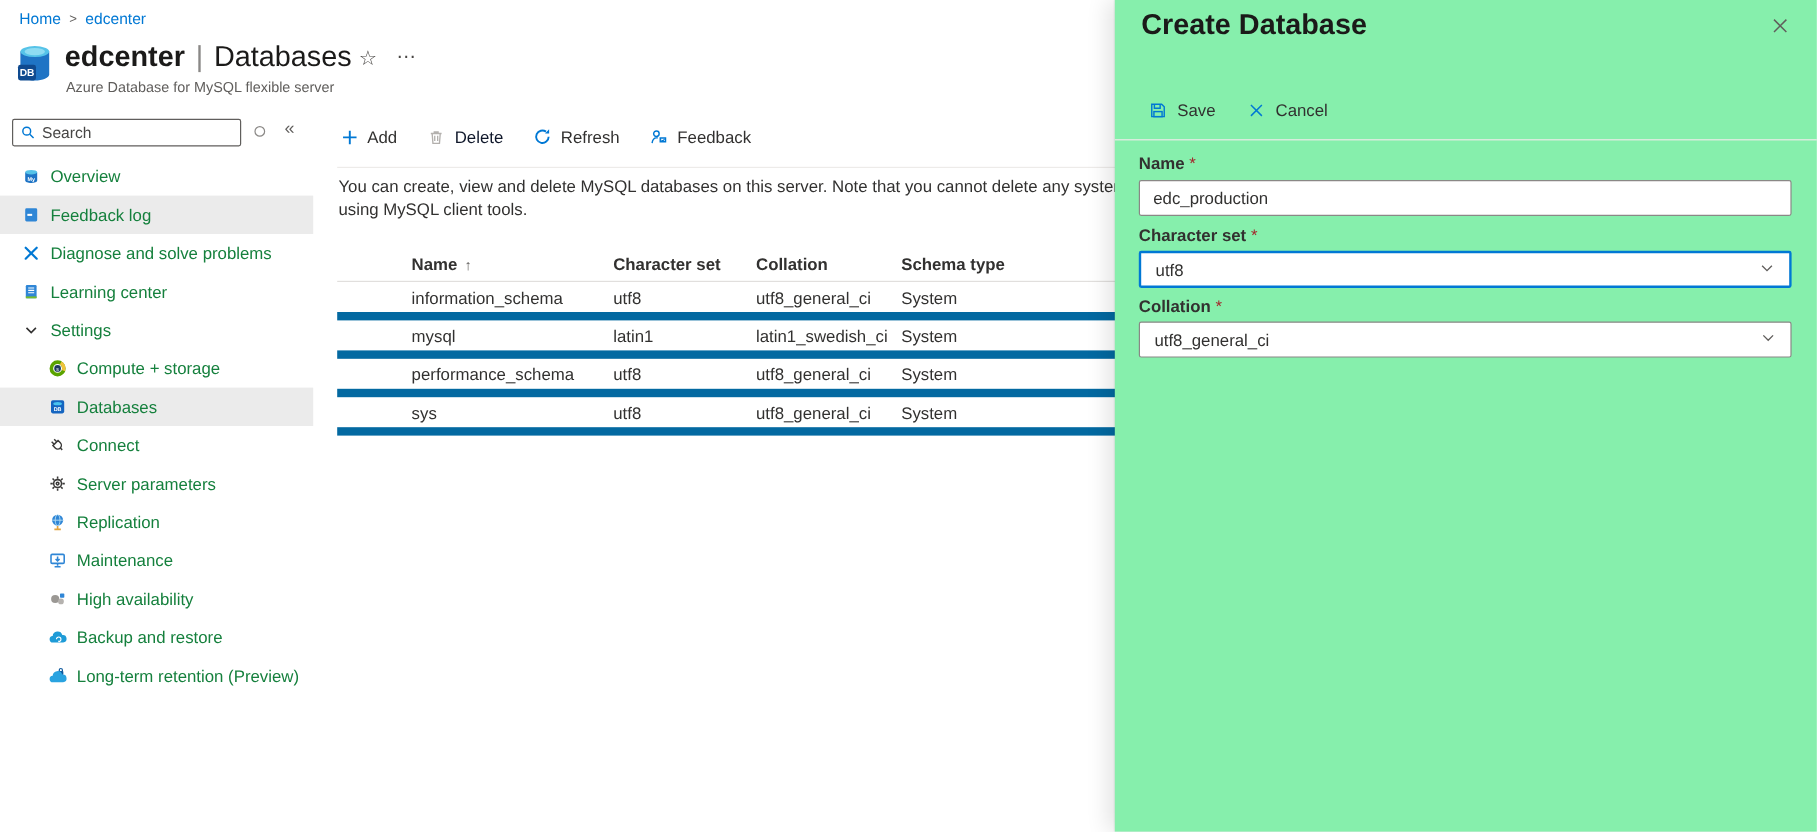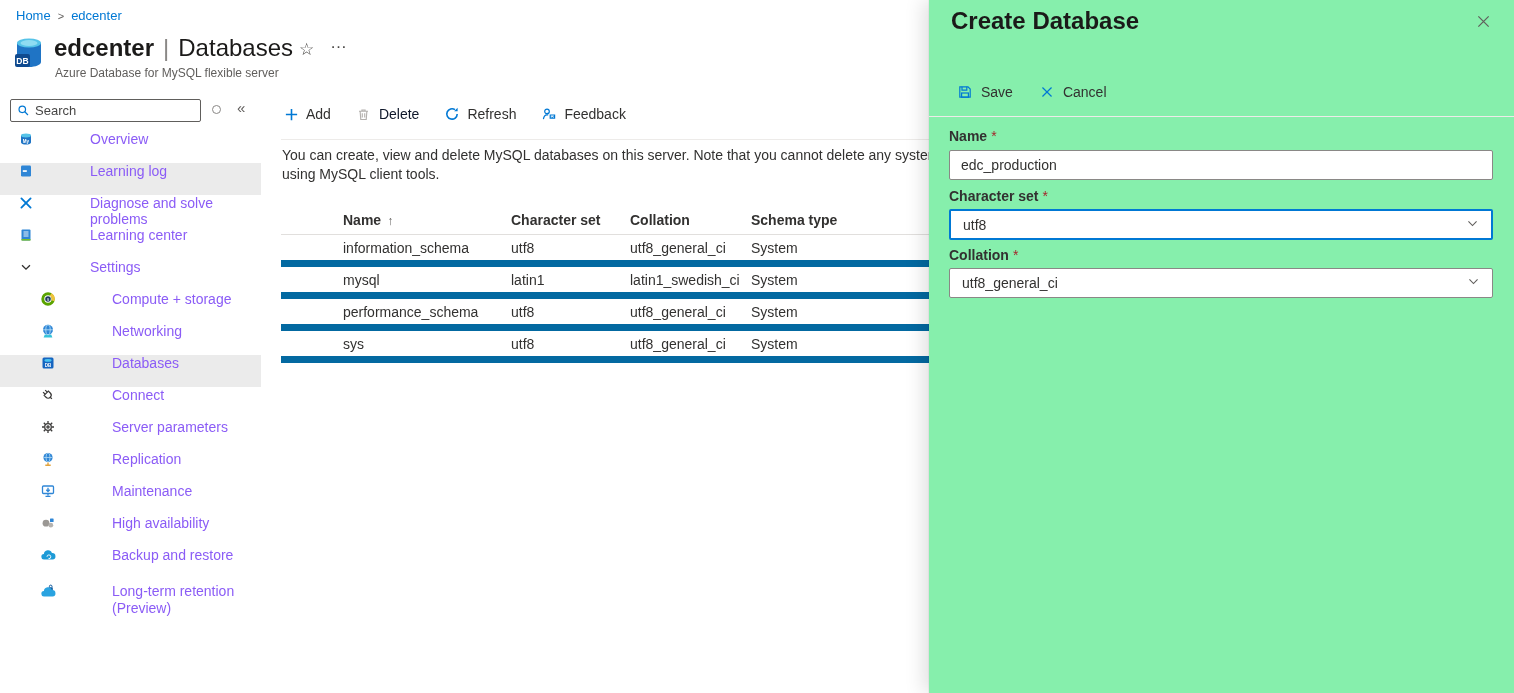--- a/index.html
+++ b/index.html
@@ -23,22 +23,22 @@
   .sidebar { left:0; top:96px; width:261px; bottom:0; background:#fff; }
   .searchbox { position:absolute; left:10px; top:3px; width:191px; height:23px;
     border:1px solid #605e5c; border-radius:2px; display:flex; align-items:center; padding:0 6px; gap:5px; background:#fff; }
   .searchbox input { border:none; outline:none; width:100%; font-size:13px; color:#323130;
     font-family:inherit; background:transparent; }
   .searchbox input::placeholder { color:#323130; opacity:.9; }
   .side-circle { position:absolute; left:212px; top:9px; width:9px; height:9px;
     border:1px solid #8a8886; border-radius:50%; cursor:pointer; }
   .side-collapse { position:absolute; left:237px; top:3px; font-size:15px; color:#605e5c; cursor:pointer; }
   .menu { position:absolute; left:0; right:0; top:35px; }
-  .mi { height:32px; display:flex; padding-left:18px; padding-right:10px;
-    font-size:14px; cursor:pointer; color:#8b5cf6;gap:48px; }
+  .mi { height:32px; display:flex; align-items:center; padding-left:18px; padding-right:10px;
+    font-size:14px; cursor:pointer; color:#15803d; }
   .mi.child { padding-left:40px; }
   .mi.hl { background:#ebebeb; }
   .mi.tall { height:auto; min-height:32px; padding-top:4px; padding-bottom:4px; line-height:17px; }
   .ic { width:16px; height:16px; flex:0 0 16px; margin-right:8px; display:flex;
     align-items:center; justify-content:center; }
 
   
   .content { left:281px; top:0; right:0; bottom:0; }
   .cmdbar { position:absolute; left:2px; top:106px; display:flex; align-items:center; }
   .cmd-btn { display:flex; align-items:center; gap:7px; font-size:14px; color:#323130;
@@ -121,21 +121,21 @@
       </span>
       <span>Overview</span>
     </div>
     <div class="mi hl">
       <span class="ic">
         <svg width="16" height="16" viewBox="0 0 16 16">
             <rect x="3" y="2.5" width="10" height="11" rx="1.2" fill="#2f86d6"></rect>
             <rect x="4.8" y="7.2" width="4" height="1.7" fill="#fff"></rect>
           </svg>
       </span>
-      <span>Learning log</span>
+      <span>Feedback log</span>
     </div>
     <div class="mi">
       <span class="ic">
         <svg width="16" height="16" viewBox="0 0 16 16" stroke="#0078d4" stroke-width="1.8" stroke-linecap="round">
             <path d="M3.4 3.4L12.6 12.6"></path>
             <path d="M12.6 3.4L3.4 12.6"></path>
           </svg>
       </span>
       <span>Diagnose and solve problems</span>
     </div>
@@ -161,31 +161,20 @@
     <div class="mi child">
       <span class="ic">
         <svg width="16" height="16" viewBox="0 0 16 16">
             <circle cx="8" cy="8" r="5.2" fill="none" stroke="#5aa300" stroke-width="3"></circle>
             <circle cx="8" cy="8" r="5.2" fill="none" stroke="#f0c33c" stroke-width="3" stroke-dasharray="7 26" transform="rotate(-60 8 8)"></circle>
             <circle cx="8" cy="8" r="2.8" fill="#1f3a5f"></circle>
             <text x="8" y="9.9" font-size="4.5" fill="#fff" text-anchor="middle" font-family="Liberation Sans, sans-serif">s</text>
           </svg>
       </span>
       <span>Compute + storage</span>
-    </div>
-    <div class="mi child">
-      <span class="ic">
-        <svg width="16" height="16" viewBox="0 0 16 16">
-            <path d="M4.8 11.5h6.4l1.2 3H3.6z" fill="#35c2d9"></path>
-            <circle cx="8" cy="6.8" r="5" fill="#2f86d6"></circle>
-            <ellipse cx="8" cy="6.8" rx="2.2" ry="5" fill="none" stroke="#bfe3f7" stroke-width=".8"></ellipse>
-            <path d="M3 6.8h10" stroke="#bfe3f7" stroke-width=".8"></path>
-          </svg>
-      </span>
-      <span>Networking</span>
     </div>
     <div class="mi child hl">
       <span class="ic">
         <svg width="16" height="16" viewBox="0 0 16 16">
             <rect x="2.5" y="2.5" width="11" height="11" rx="1.5" fill="#1565c0"></rect>
             <ellipse cx="8" cy="5.4" rx="3.6" ry="1.4" fill="#49c3ef"></ellipse>
             <text x="8" y="11.6" font-size="4.5" font-weight="bold" fill="#fff" text-anchor="middle" font-family="Liberation Sans, sans-serif">DB</text>
           </svg>
       </span>
       <span>Databases</span>

